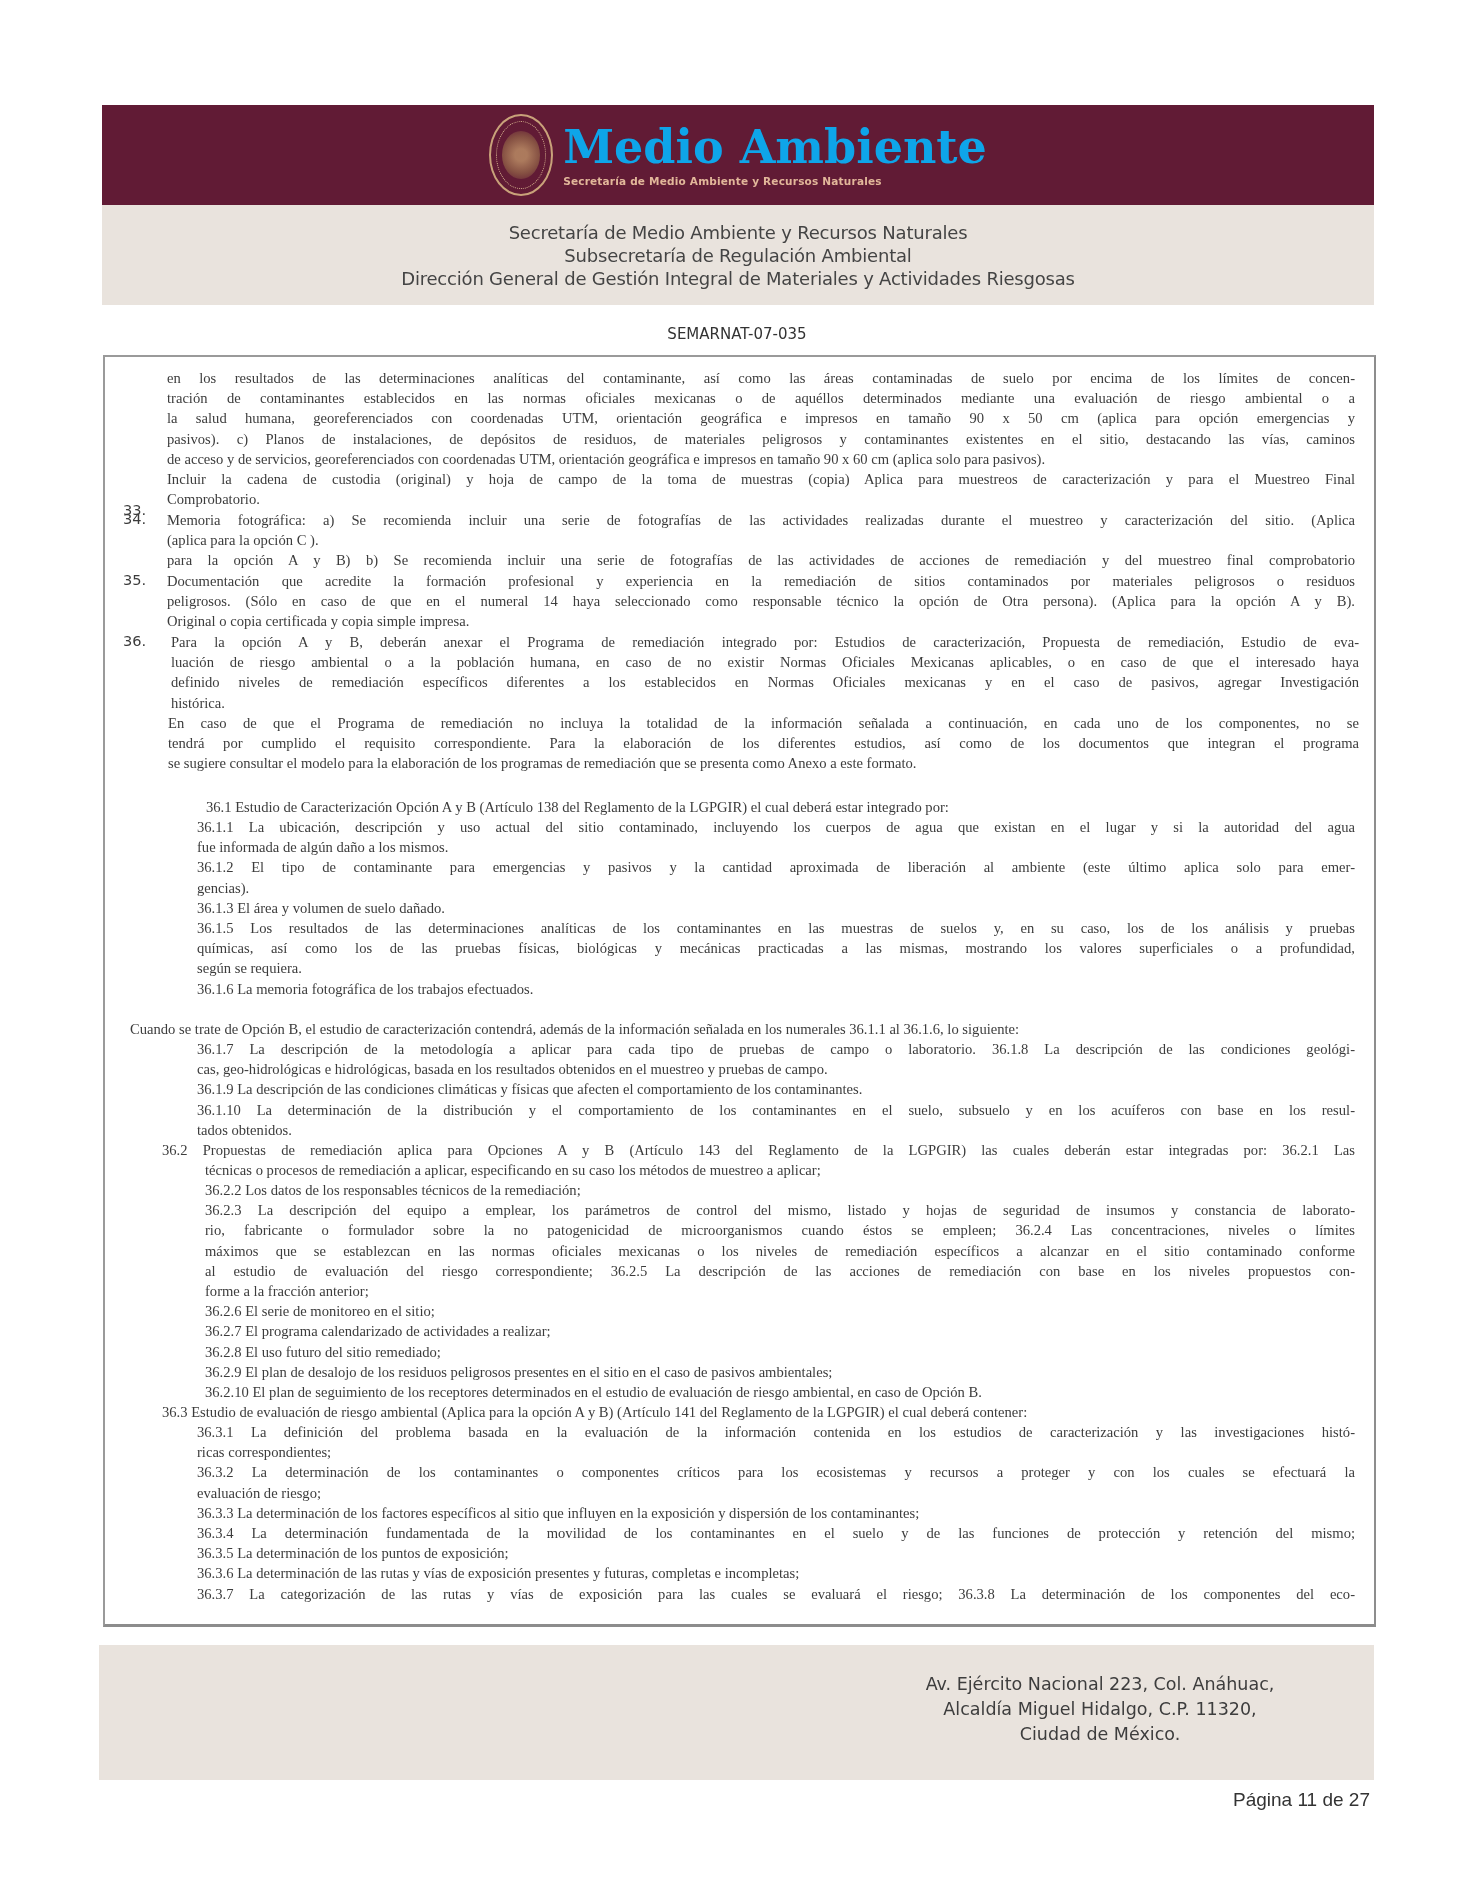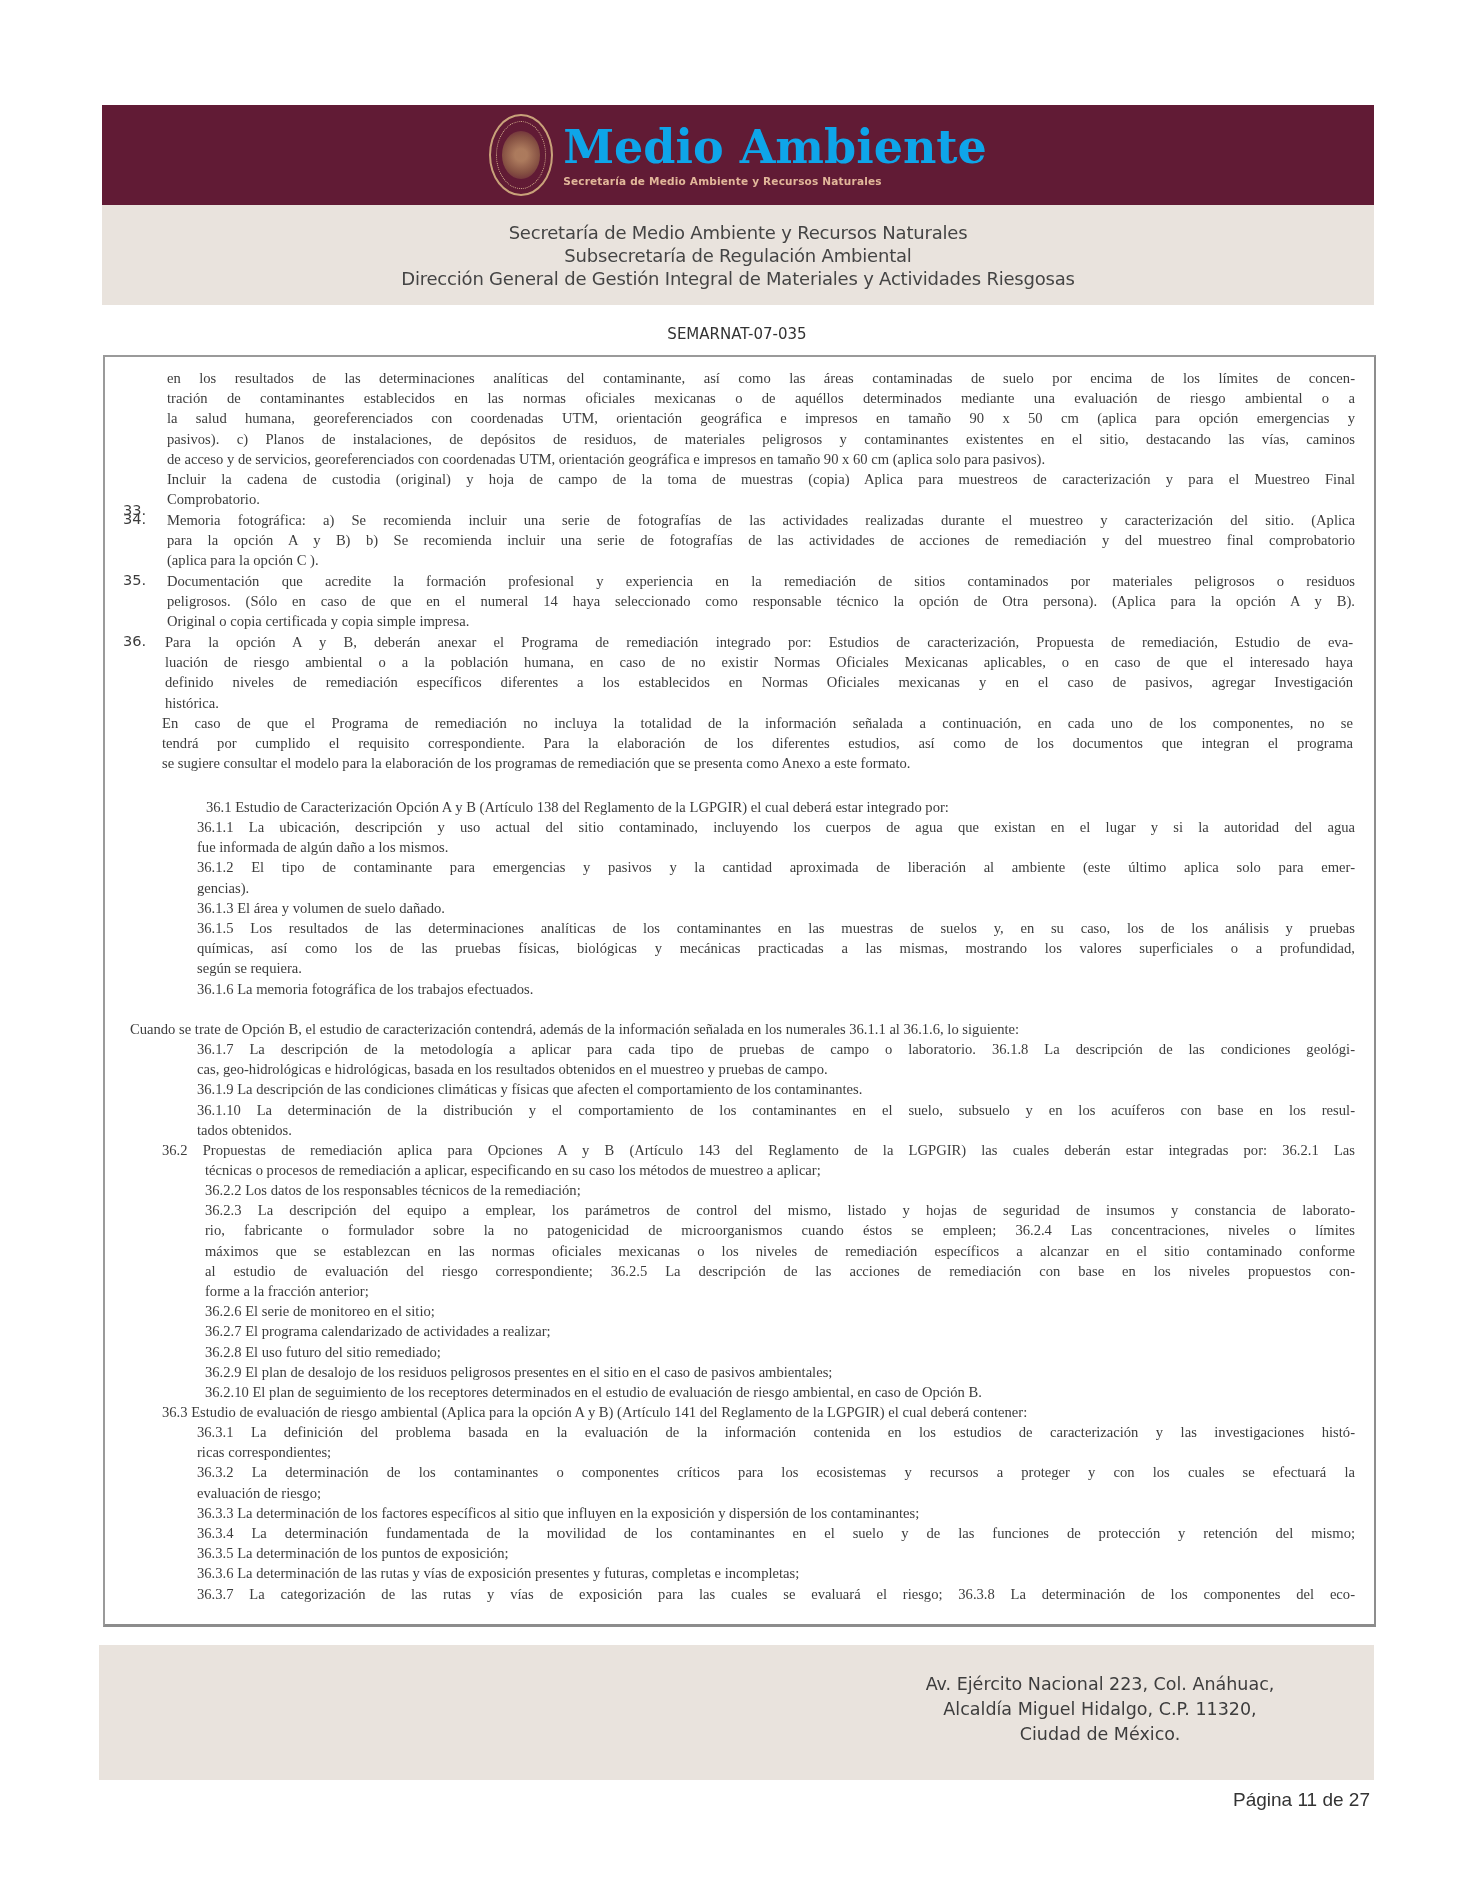--- a/index.html
+++ b/index.html
@@ -74,33 +74,33 @@
 
 <span class="num" style="left:123px; top:469px;margin-top:32px;">33.</span>
 <div class="txt" style="left:167px; top:469px; width:1188px;">
   <span class="ln j">Incluir la cadena de custodia (original) y hoja de campo de la toma de muestras (copia) Aplica para muestreos de caracterización y para el Muestreo Final</span>
   <span class="ln">Comprobatorio.</span>
 </div>
 
 <span class="num" style="left:123px; top:510px;">34.</span>
 <div class="txt" style="left:167px; top:510px; width:1188px;">
   <span class="ln j">Memoria fotográfica: a) Se recomienda incluir una serie de fotografías de las actividades realizadas durante el muestreo y caracterización del sitio. (Aplica</span>
+  <span class="ln">(aplica para la opción C ).</span>
   <span class="ln j">para la opción A y B) b) Se recomienda incluir una serie de fotografías de las actividades de acciones de remediación y del muestreo final comprobatorio</span>
-  <span class="ln">(aplica para la opción C ).</span>
 </div>
 
 <span class="num" style="left:123px; top:571px;">35.</span>
 <div class="txt" style="left:167px; top:571px; width:1188px;">
   <span class="ln j">Documentación que acredite la formación profesional y experiencia en la remediación de sitios contaminados por materiales peligrosos o residuos</span>
   <span class="ln j">peligrosos. (Sólo en caso de que en el numeral 14 haya seleccionado como responsable técnico la opción de Otra persona). (Aplica para la opción A y B).</span>
   <span class="ln">Original o copia certificada y copia simple impresa.</span>
 </div>
 
 <span class="num" style="left:123px; top:632px;">36.</span>
-<div class="txt" style="left:165px; top:632px; width:1188px;">
+<div class="txt" style="left:171px; top:632px; width:1188px;">
   <span class="ln j">Para la opción A y B, deberán anexar el Programa de remediación integrado por: Estudios de caracterización, Propuesta de remediación, Estudio de eva-</span>
   <span class="ln j">luación de riesgo ambiental o a la población humana, en caso de no existir Normas Oficiales Mexicanas aplicables, o en caso de que el interesado haya</span>
   <span class="ln j">definido niveles de remediación específicos diferentes a los establecidos en Normas Oficiales mexicanas y en el caso de pasivos, agregar Investigación</span>
   <span class="ln">histórica.</span>
   <span class="ln j" style="margin-left:-3px;">En caso de que el Programa de remediación no incluya la totalidad de la información señalada a continuación, en cada uno de los componentes, no se</span>
   <span class="ln j" style="margin-left:-3px;">tendrá por cumplido el requisito correspondiente. Para la elaboración de los diferentes estudios, así como de los documentos que integran el programa</span>
   <span class="ln" style="margin-left:-3px;">se sugiere consultar el modelo para la elaboración de los programas de remediación que se presenta como Anexo a este formato.</span>
 </div>
 
 <div class="txt" style="left:162px; top:797px; width:1193px;margin-left:44px;">

